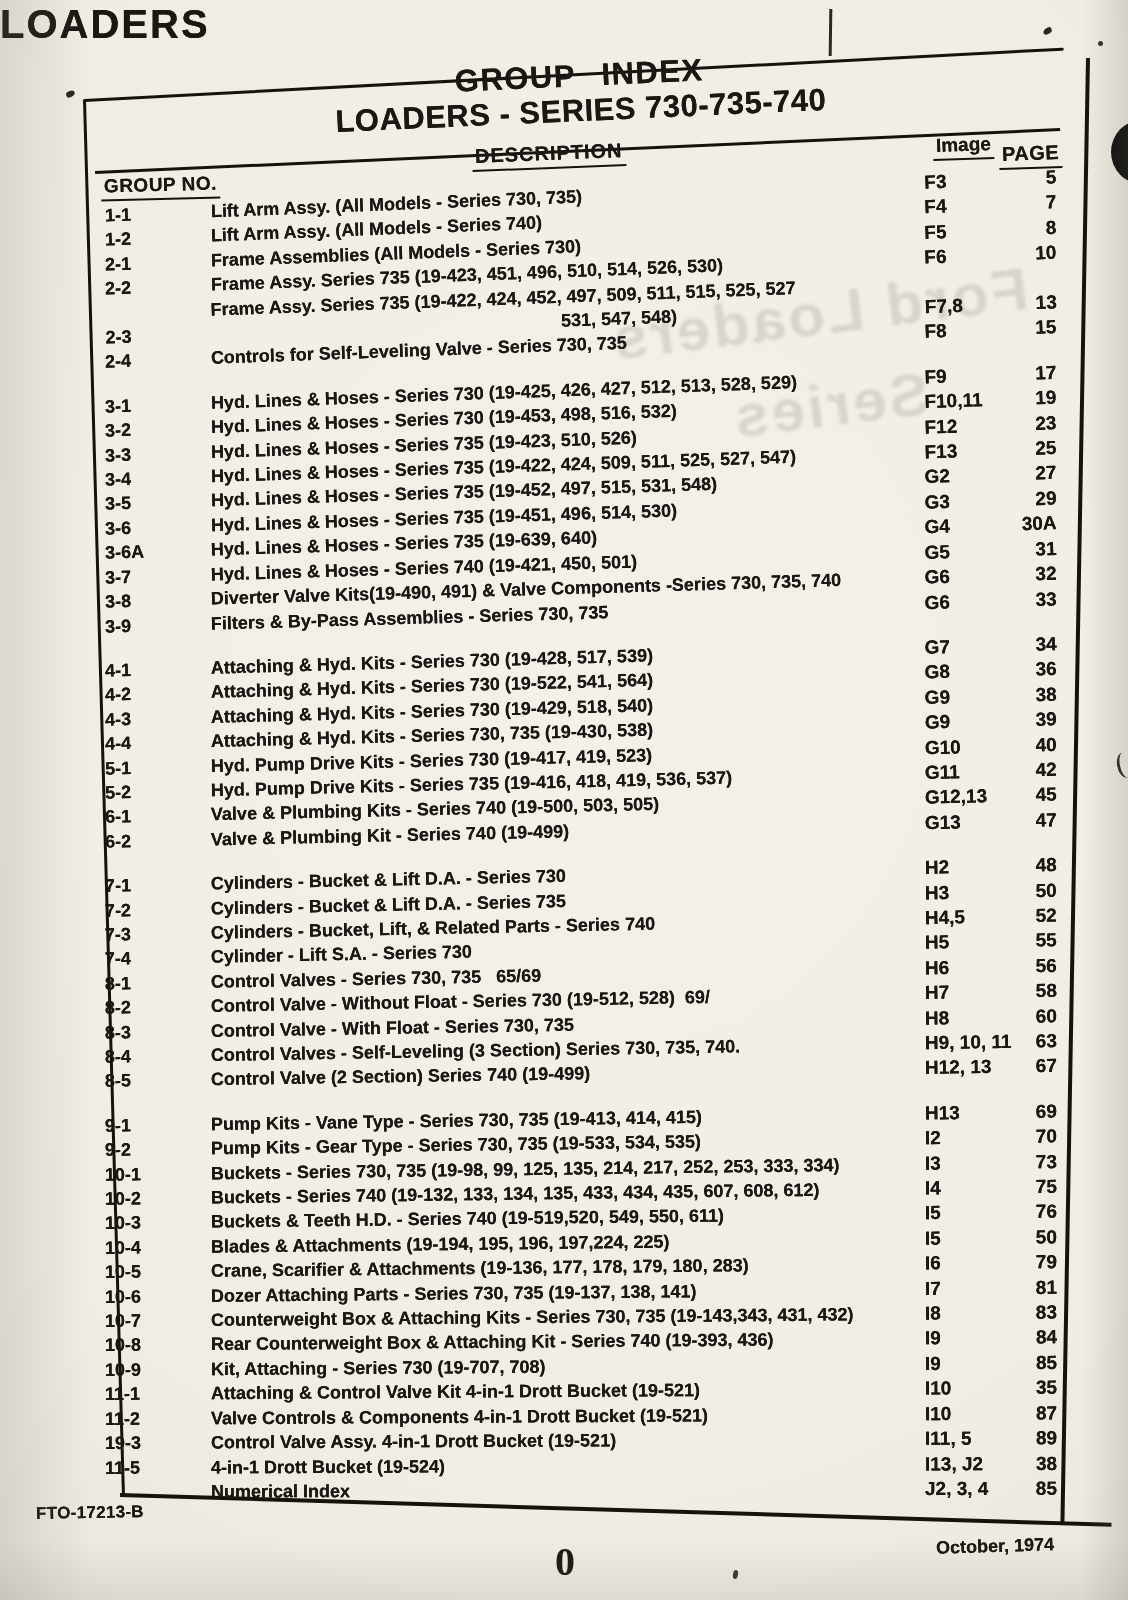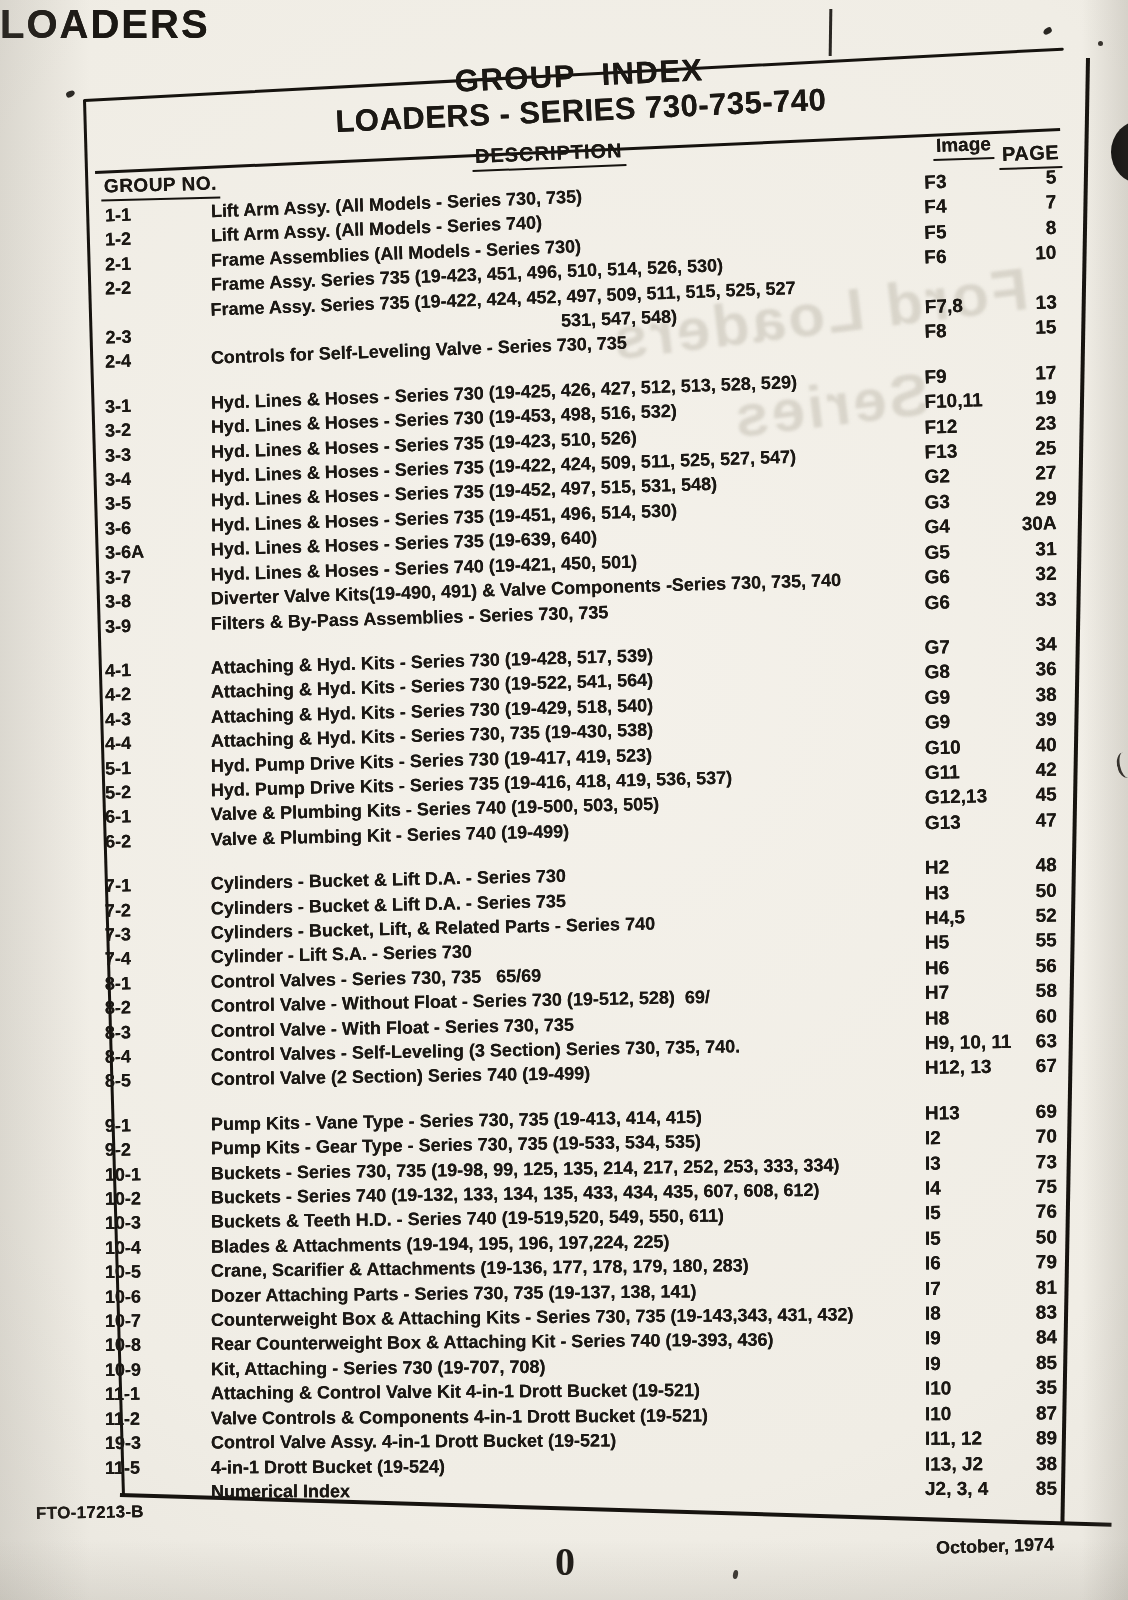--- a/index.html
+++ b/index.html
@@ -386,21 +386,21 @@
   </div>
       <div class="row" style="transform: rotate(-0.331deg);">
     <span class="c-group">11-2</span>
     <span class="c-desc">Valve Controls &amp; Components 4-in-1 Drott Bucket (19-521)</span>
     <span class="c-img">I10</span>
     <span class="c-page">87</span>
   </div>
       <div class="row" style="transform: rotate(-0.287deg);">
     <span class="c-group">19-3</span>
     <span class="c-desc">Control Valve Assy. 4-in-1 Drott Bucket (19-521)</span>
-    <span class="c-img">I11, 12</span>
+    <span class="c-img">I11, 5</span>
     <span class="c-page">89</span>
   </div>
       <div class="row" style="transform: rotate(-0.244deg);">
     <span class="c-group">11-5</span>
     <span class="c-desc">4-in-1 Drott Bucket (19-524)</span>
     <span class="c-img">I13, J2</span>
     <span class="c-page">38</span>
   </div>
       <div class="row" style="transform: rotate(-0.2deg);">
     <span class="c-group"></span>

